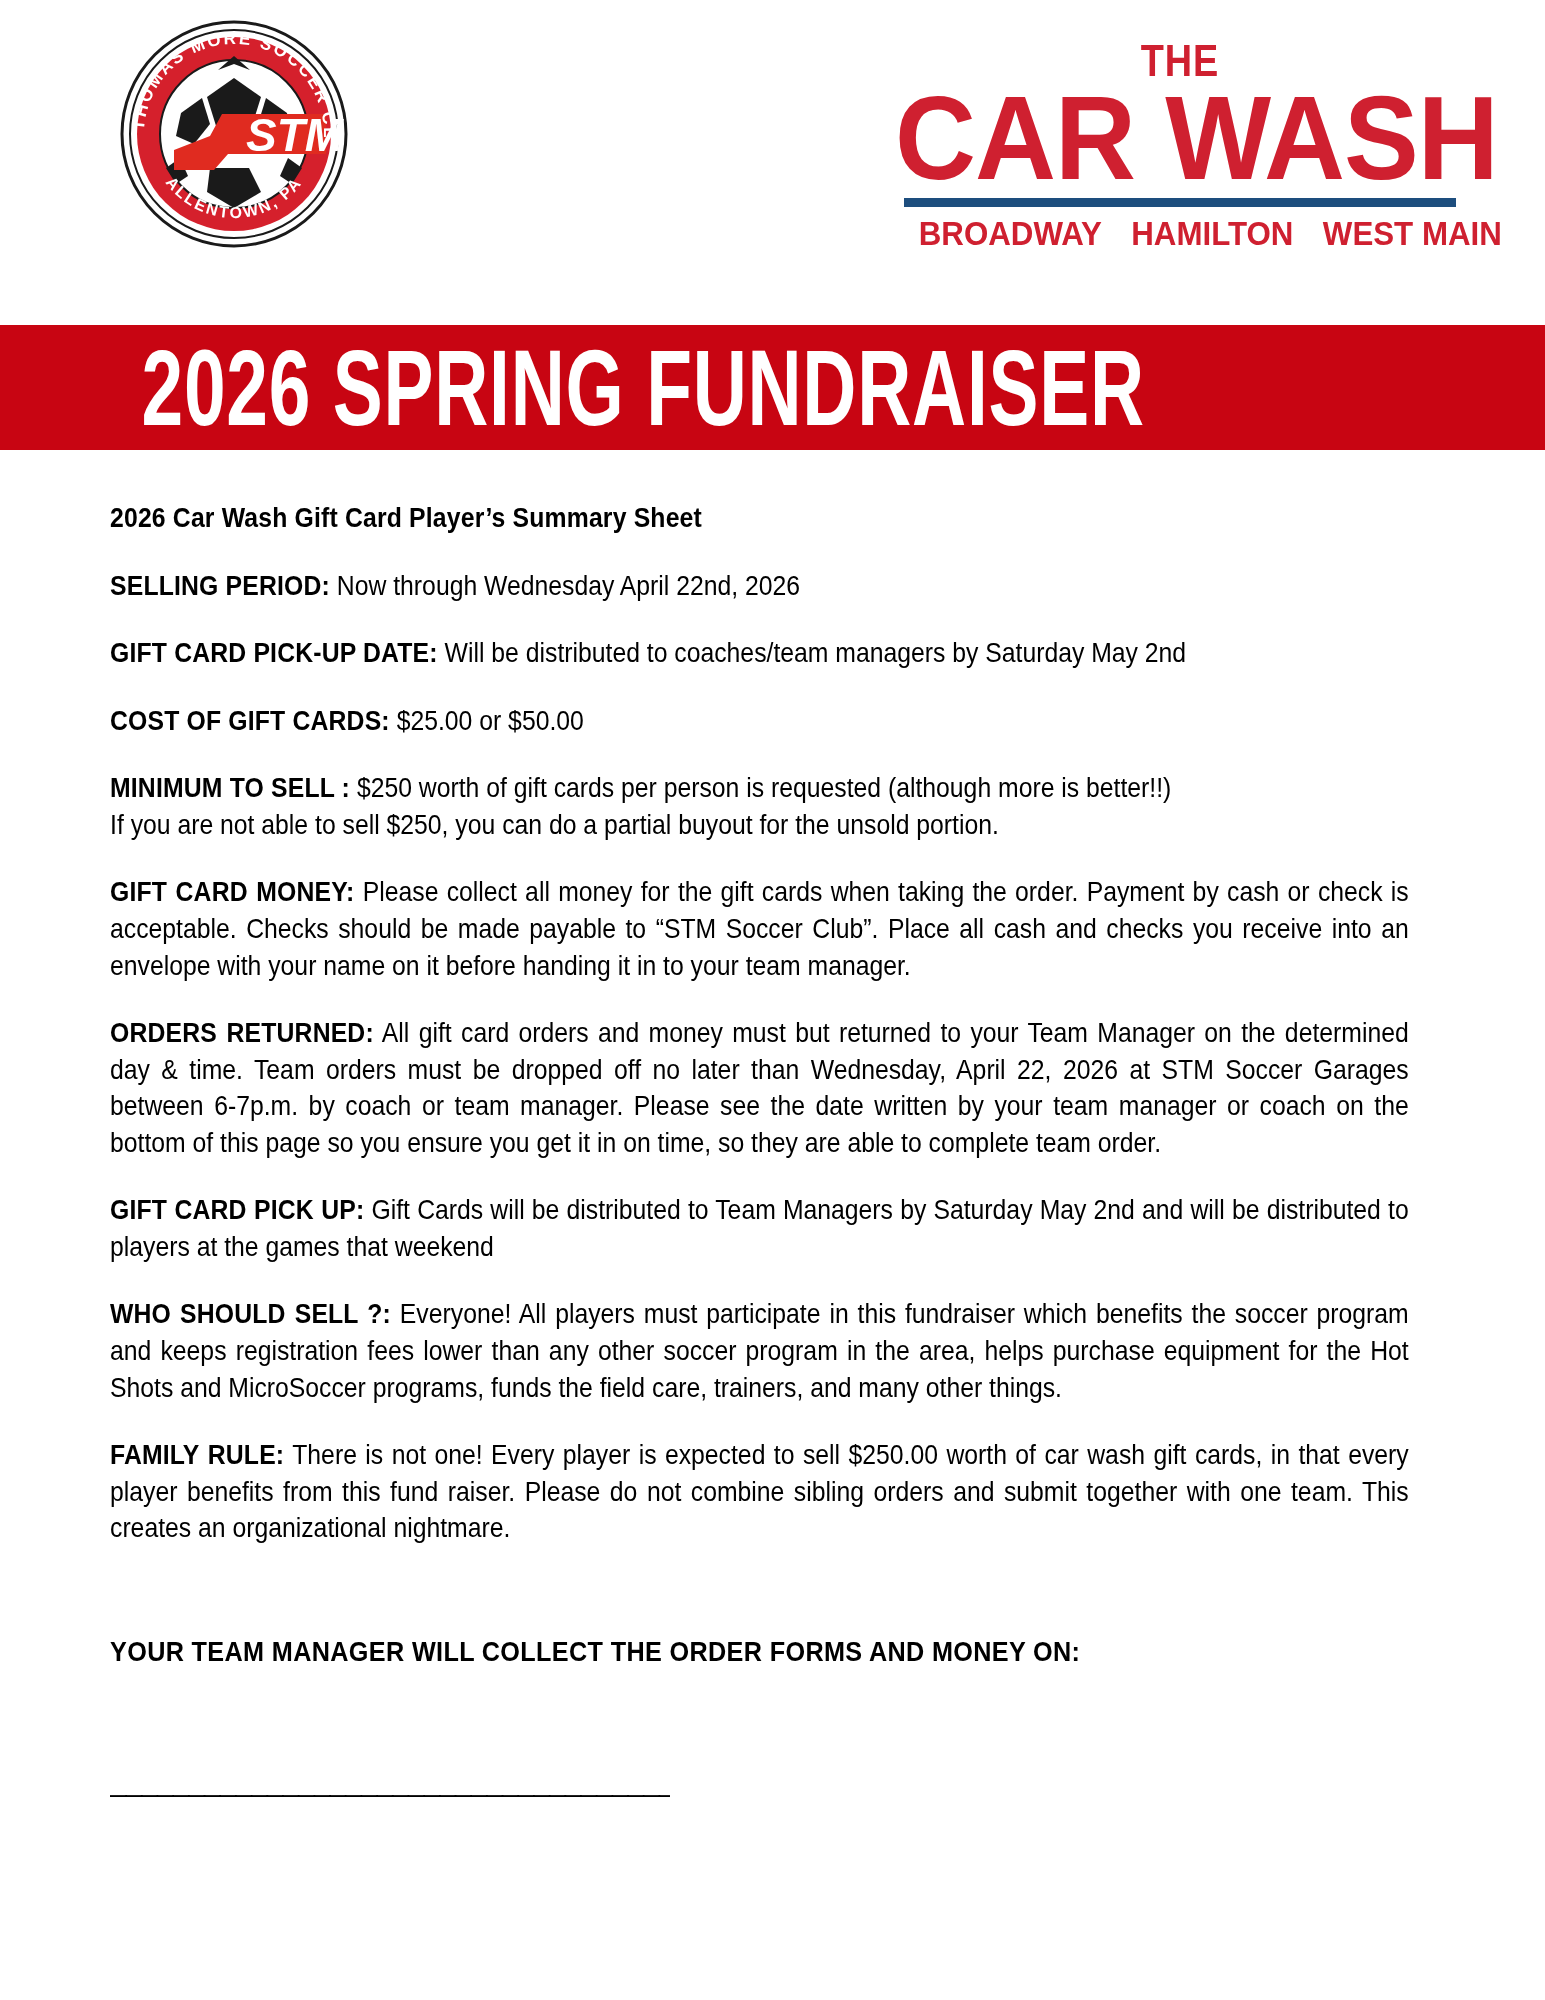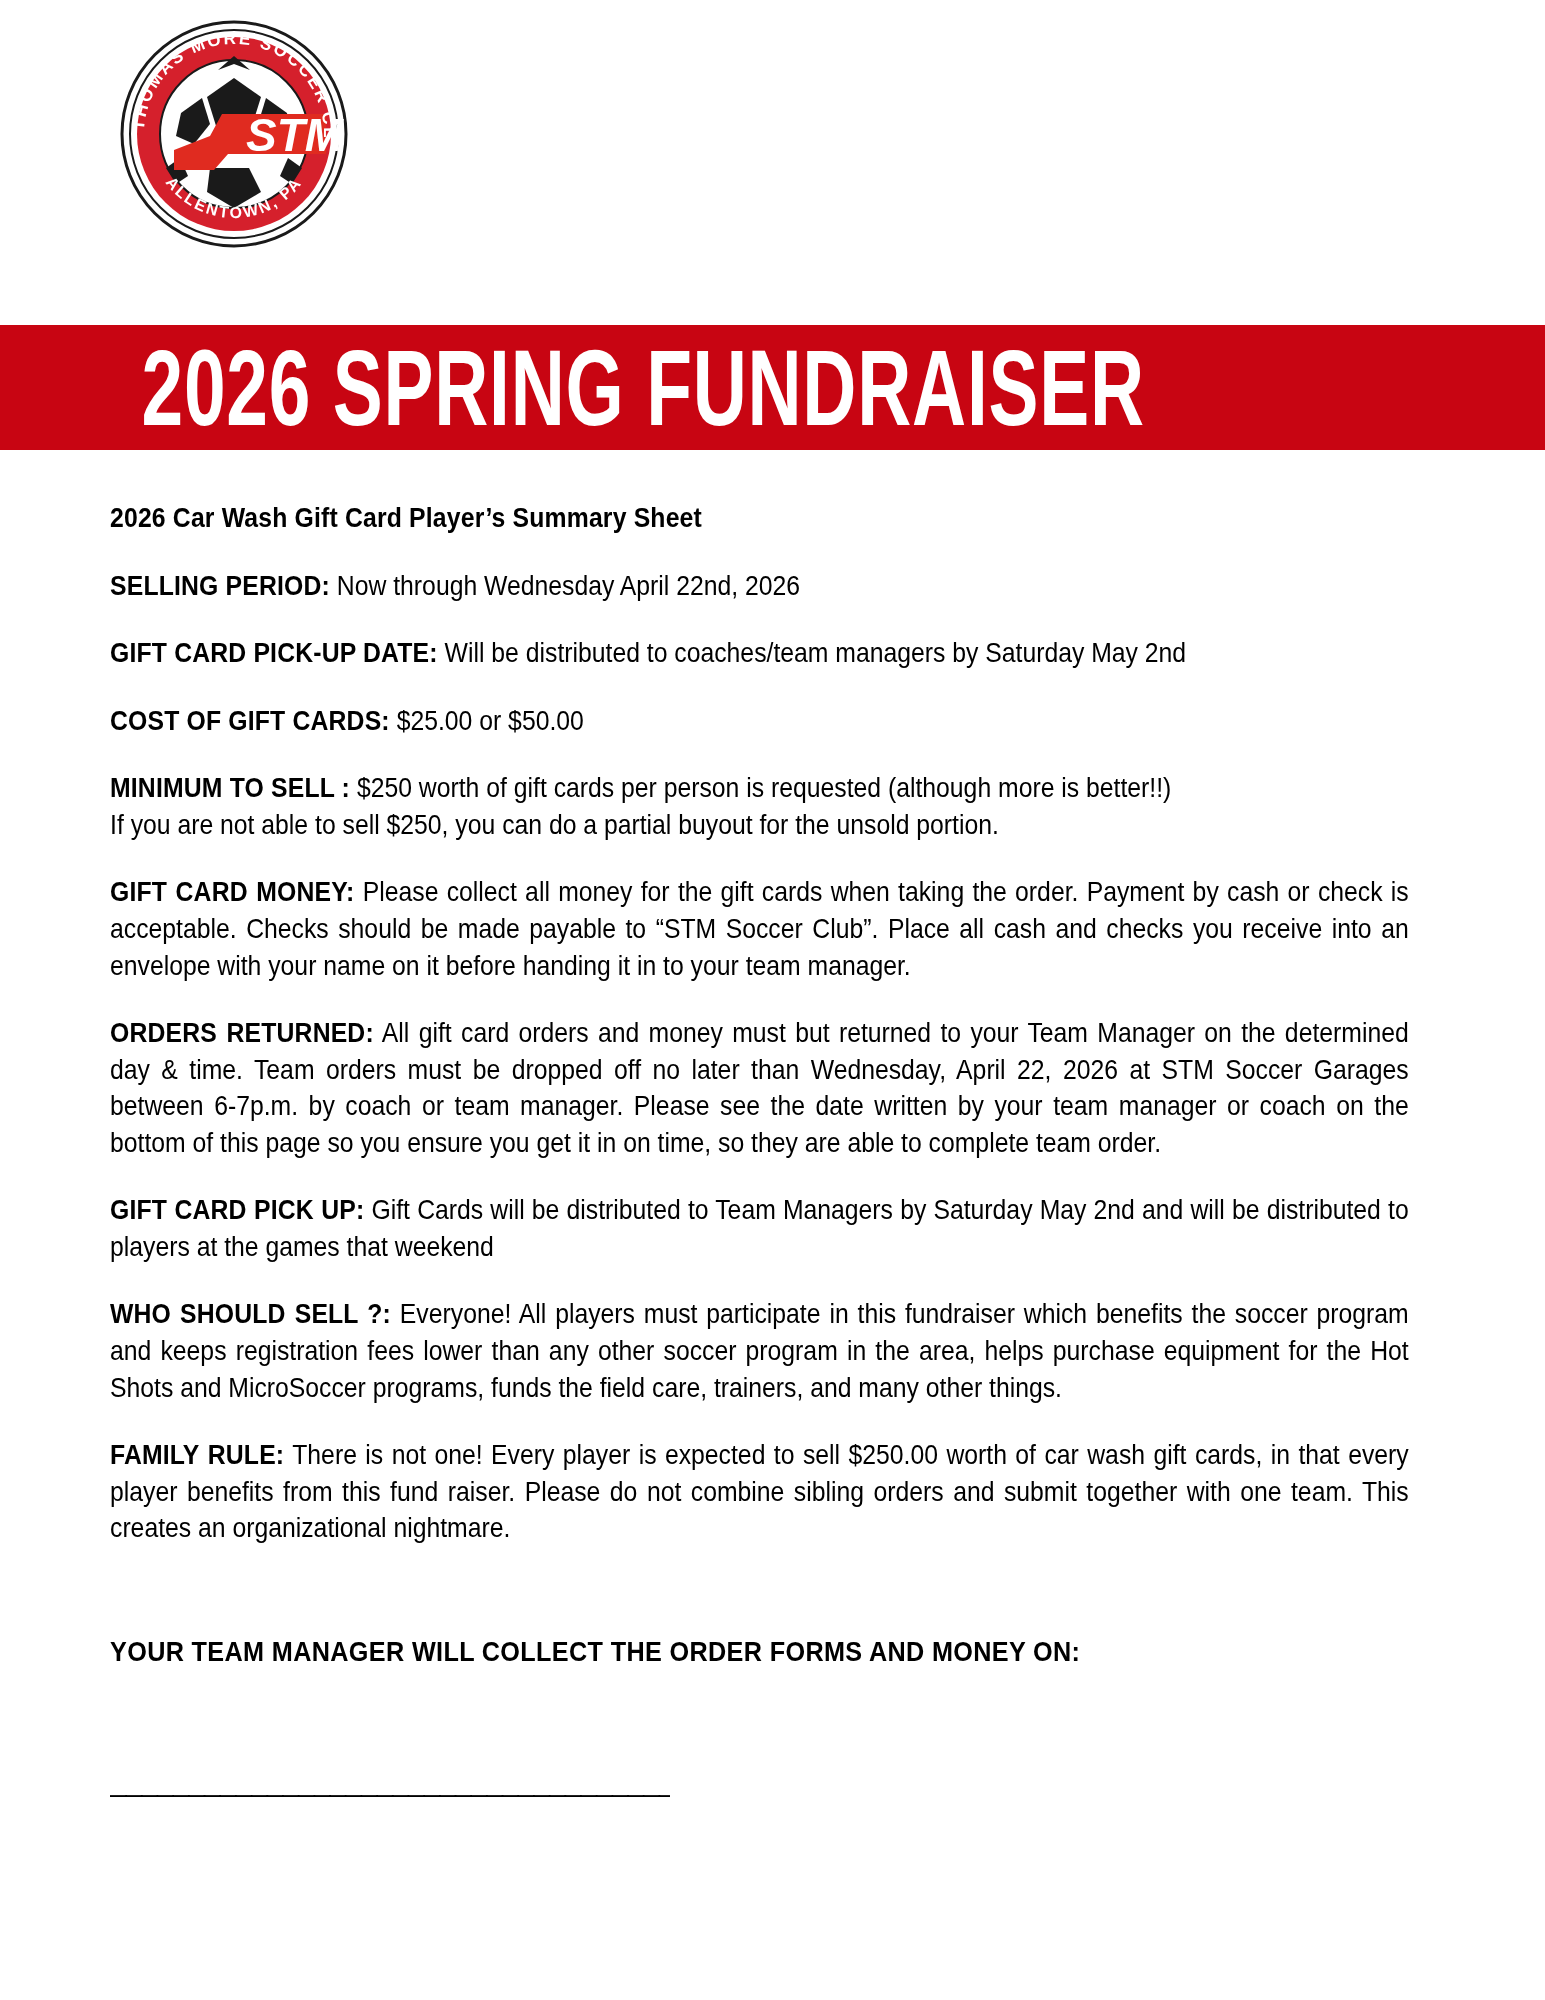--- a/index.html
+++ b/index.html
@@ -181,20 +181,28 @@
 
       <text font-family="'Liberation Sans Narrow','Liberation Sans',sans-serif" font-size="17" font-weight="700" fill="#ffffff" letter-spacing="2.4">
         <textPath href="#arcTop" startOffset="50%" text-anchor="middle">ST. THOMAS MORE SOCCER CLUB</textPath>
       </text>
       <text font-family="'Liberation Sans Narrow','Liberation Sans',sans-serif" font-size="16" font-weight="700" fill="#ffffff" letter-spacing="2.2">
         <textPath href="#arcBot" startOffset="50%" text-anchor="middle">ALLENTOWN, PA</textPath>
       </text>
     </svg>
   </div>
 
+  <div class="carwash">
+    <div class="cw-the">THE</div>
+    <div class="cw-main">CAR WASH</div>
+    <div class="cw-rule"></div>
+    <div class="cw-locs">
+      <span>BROADWAY</span><span>HAMILTON</span><span>WEST MAIN</span>
+    </div>
+  </div>
 </div>
 
 <div class="banner">
   <div class="banner-title">2026 SPRING FUNDRAISER</div>
 </div>
 
 <div class="content">
 
   <p class="para">
     <b>2026 Car Wash Gift Card Player’s Summary Sheet</b>

